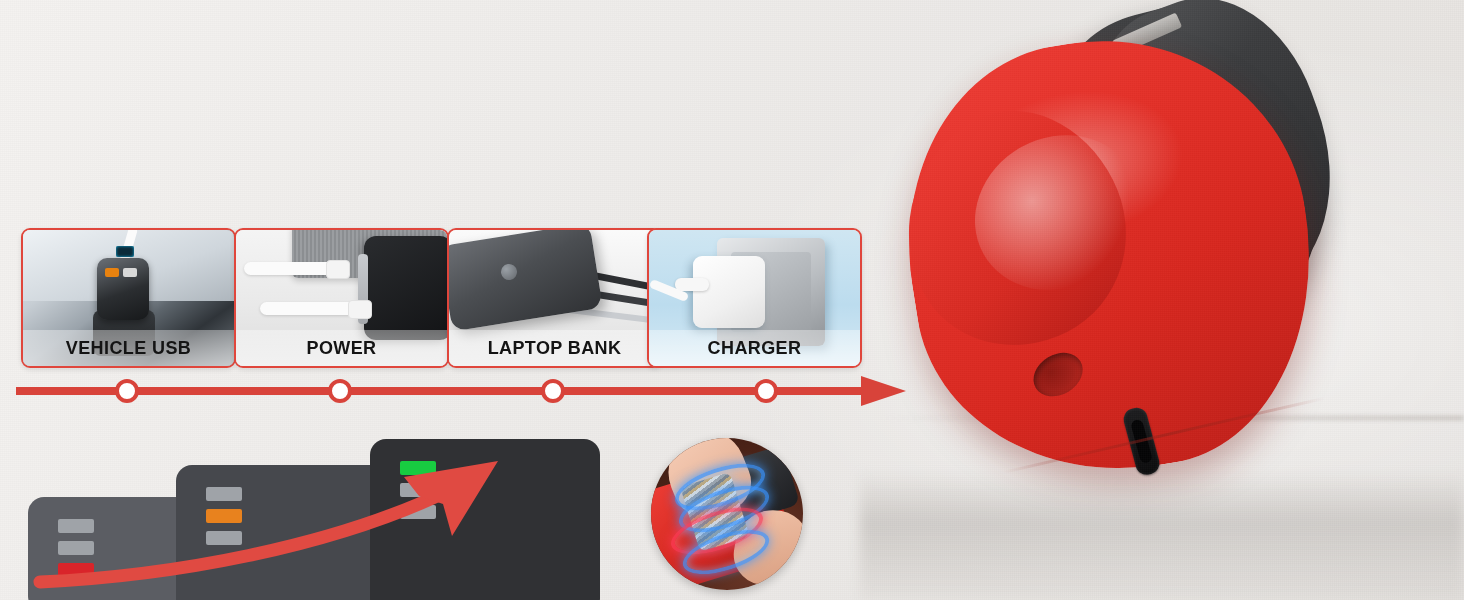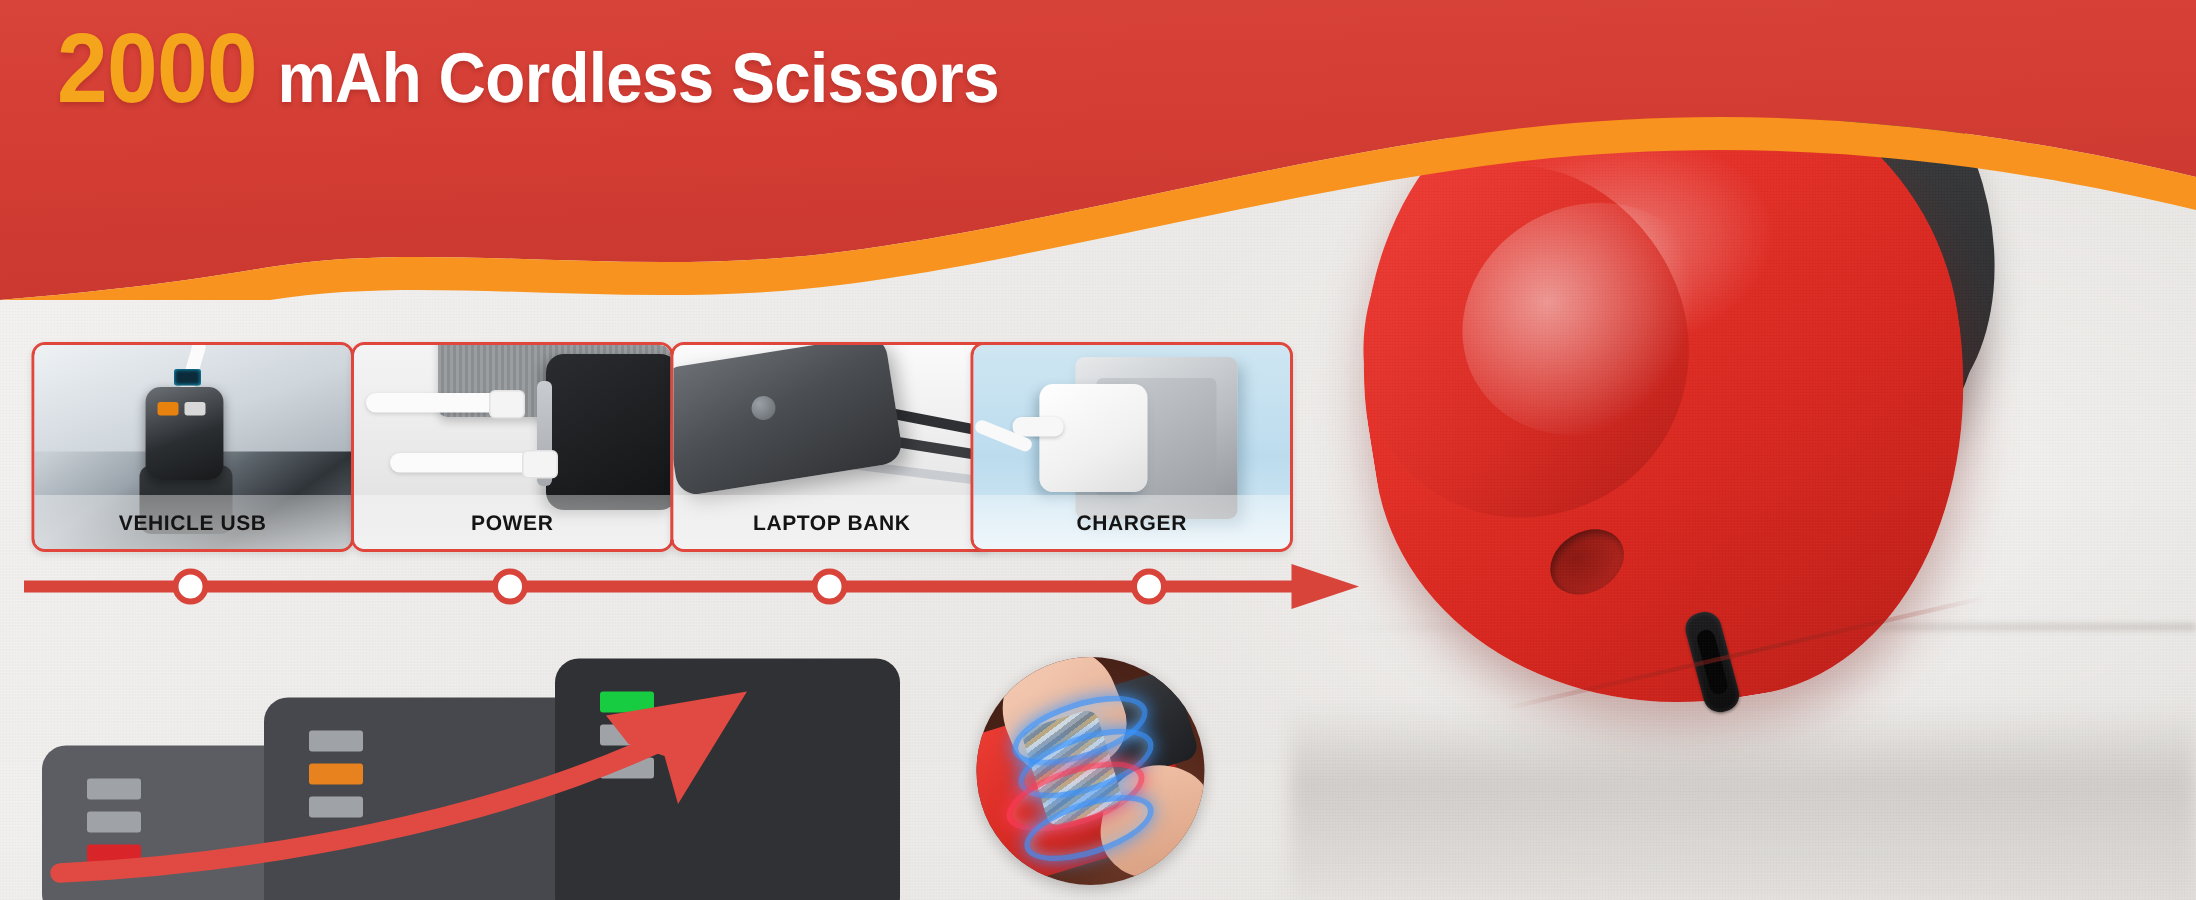--- a/index.html
+++ b/index.html
@@ -82,21 +82,21 @@
 
   
   .cards{position:absolute;left:21px;top:228px;width:850px;height:136px;}
   .card{position:absolute;top:0;width:211px;height:136px;
     border:2px solid #e0463c;border-radius:9px;overflow:hidden;background:#eceaea;
     box-shadow:0 2px 5px rgba(0,0,0,.10);}
   .card-photo{position:absolute;inset:0;}
   .card-label{position:absolute;left:0;right:0;bottom:0;height:36px;
     display:flex;align-items:center;justify-content:center;
     background:linear-gradient(180deg,rgba(255,255,255,.38),rgba(255,255,255,.62));
-    color:#141414;font-size:14px;font-weight:700;letter-spacing:.4px;
+    color:#141414;font-size:18px;font-weight:700;letter-spacing:.4px;
     font-family:"Liberation Sans","DejaVu Sans",sans-serif;}
 
   
   .p-car{background:linear-gradient(145deg,#dfe4e8 0%,#c7ced4 28%,#9aa3ab 48%,#5d656c 62%,#2f3439 78%,#6f767c 100%);}
   .p-car .dash{position:absolute;left:0;top:0;width:100%;height:52%;
     background:linear-gradient(160deg,#eef2f5,#cfd6dc 60%,#aeb6bd);}
   .p-car .plug{position:absolute;left:74px;top:28px;width:52px;height:62px;border-radius:10px;
     background:linear-gradient(160deg,#6b7076,#2b2e31 55%,#17191b);box-shadow:0 3px 7px rgba(0,0,0,.4);}
   .p-car .plug:before{content:"";position:absolute;left:8px;top:10px;width:14px;height:9px;background:#e8820f;border-radius:2px;}
   .p-car .plug:after{content:"";position:absolute;left:26px;top:10px;width:14px;height:9px;background:#d8d8d8;border-radius:2px;}
@@ -195,37 +195,20 @@
     <div class="prod-body">
       <div class="prod-nose"></div>
       <div class="prod-gloss"></div>
       <div class="prod-hole"></div>
       <div class="prod-port"></div>
       <div class="prod-seam"></div>
     </div>
   </div>
   <div class="noise"></div>
 
-  <div class="banner">
-    <svg class="banner-svg" width="1464" height="200" viewBox="0 0 1464 200">
-      <defs>
-        <linearGradient id="redg" x1="0" y1="0" x2="0.25" y2="1">
-          <stop offset="0%" stop-color="#d8433a"></stop>
-          <stop offset="55%" stop-color="#d23c33"></stop>
-          <stop offset="100%" stop-color="#c9382f"></stop>
-        </linearGradient>
-      </defs>
-      <path d="M0,0 L1464,0 L1464,118 C1330,86 1180,66 1010,86 C860,104 700,150 560,168 C420,186 290,160 180,178 C110,190 50,196 0,200 Z" fill="url(#redg)"></path>
-      <path d="M0,200 C50,196 110,190 180,178 C290,160 420,186 560,168 C700,150 860,104 1010,86 C1180,66 1330,86 1464,118
-               L1464,140 C1330,108 1180,88 1010,108 C860,126 700,172 560,190 C420,208 290,182 180,200 Z" fill="#f7931e"></path>
-    </svg>
-    <div class="title">
-      <span class="t-num">2000</span><span class="t-rest">mAh Cordless Scissors</span>
-    </div>
-  </div>
 
   <div class="cards">
 
     <div class="card" style="left:0px">
       <div class="card-photo p-car">
         <div class="dash"></div>
           <div class="cable"></div>
           <div class="body"></div>
         <div class="plug"></div>
           <div class="disp"></div>

